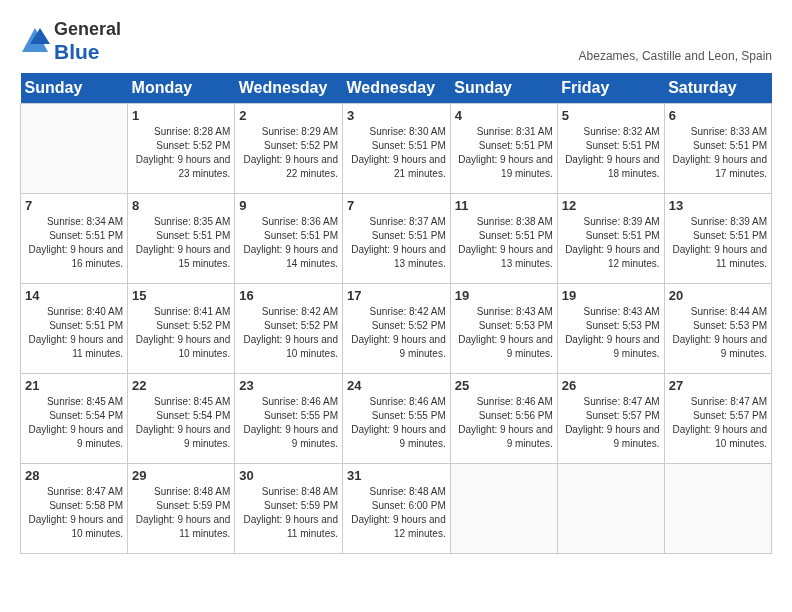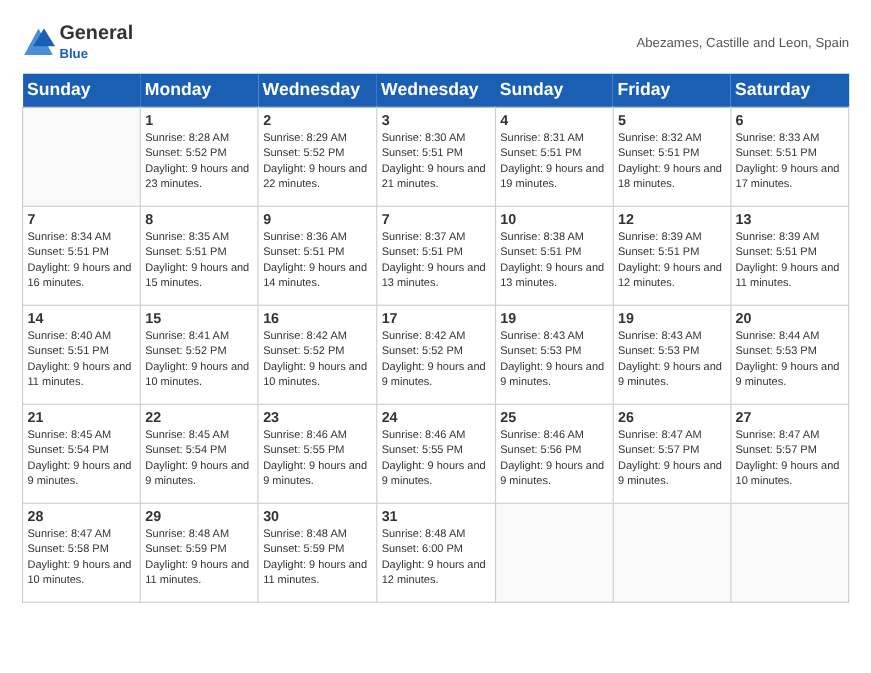--- a/index.html
+++ b/index.html
@@ -6,21 +6,21 @@
     body {
       font-family: Arial, sans-serif;
       background: #fff;
       width: 792px;
       min-height: 612px;
       padding: 20px;
     }
     .header {
       display: flex;
       justify-content: space-between;
-      align-items: center;
+      align-items: flex-end;
       margin-bottom: 10px;
     }
     .logo {
       display: flex;
       flex-direction: column;
       align-items: flex-start;
     }
     .title-area {
       text-align: right;
     }
@@ -58,20 +58,21 @@
       font-size: 13px;
       font-weight: bold;
       color: #333;
       display: block;
       margin-bottom: 2px;
     }
     .day-info {
       font-size: 10px;
       color: #333;
       line-height: 1.4;
+      text-align: right;
     }
     .empty-cell {
       background: #f9f9f9;
     }
     .logo-wrapper {
       display: flex;
       align-items: center;
     }
     .logo-svg {
       margin-right: 4px;
@@ -85,21 +86,21 @@
     <div class="logo-wrapper">
       <svg class="logo-svg" width="30" height="30" viewBox="0 0 30 30">
         <polygon points="15,2 28,26 2,26" fill="#4a90d9"></polygon>
         <polygon points="20,2 30,18 10,18" fill="#1a5fb4"></polygon>
       </svg>
       <div>
         <div style="line-height:1.1">
           <span style="font-size:18px;font-weight:bold;color:#333;">General</span>
         </div>
         <div style="line-height:1.1">
-          <span style="font-size:12px;font-weight:bold;color:#1a5fb4;">Blue</span>
+          <span style="font-size:21px;font-weight:bold;color:#1a5fb4;">Blue</span>
         </div>
       </div>
     </div>
   </div>
   <div class="title-area">
     <div class="location">Abezames, Castille and Leon, Spain</div>
   </div>
 </div>
 
 <table class="calendar">
@@ -153,21 +154,21 @@
         </td>
         <td>
           <span class="day-number">9</span>
           <div class="day-info">Sunrise: 8:36 AM<br>Sunset: 5:51 PM<br>Daylight: 9 hours and 14 minutes.</div>
         </td>
         <td>
           <span class="day-number">7</span>
           <div class="day-info">Sunrise: 8:37 AM<br>Sunset: 5:51 PM<br>Daylight: 9 hours and 13 minutes.</div>
         </td>
         <td>
-          <span class="day-number">10</span>
+          <span class="day-number">11</span>
           <div class="day-info">Sunrise: 8:38 AM<br>Sunset: 5:51 PM<br>Daylight: 9 hours and 13 minutes.</div>
         </td>
         <td>
           <span class="day-number">12</span>
           <div class="day-info">Sunrise: 8:39 AM<br>Sunset: 5:51 PM<br>Daylight: 9 hours and 12 minutes.</div>
         </td>
         <td>
           <span class="day-number">13</span>
           <div class="day-info">Sunrise: 8:39 AM<br>Sunset: 5:51 PM<br>Daylight: 9 hours and 11 minutes.</div>
         </td>

